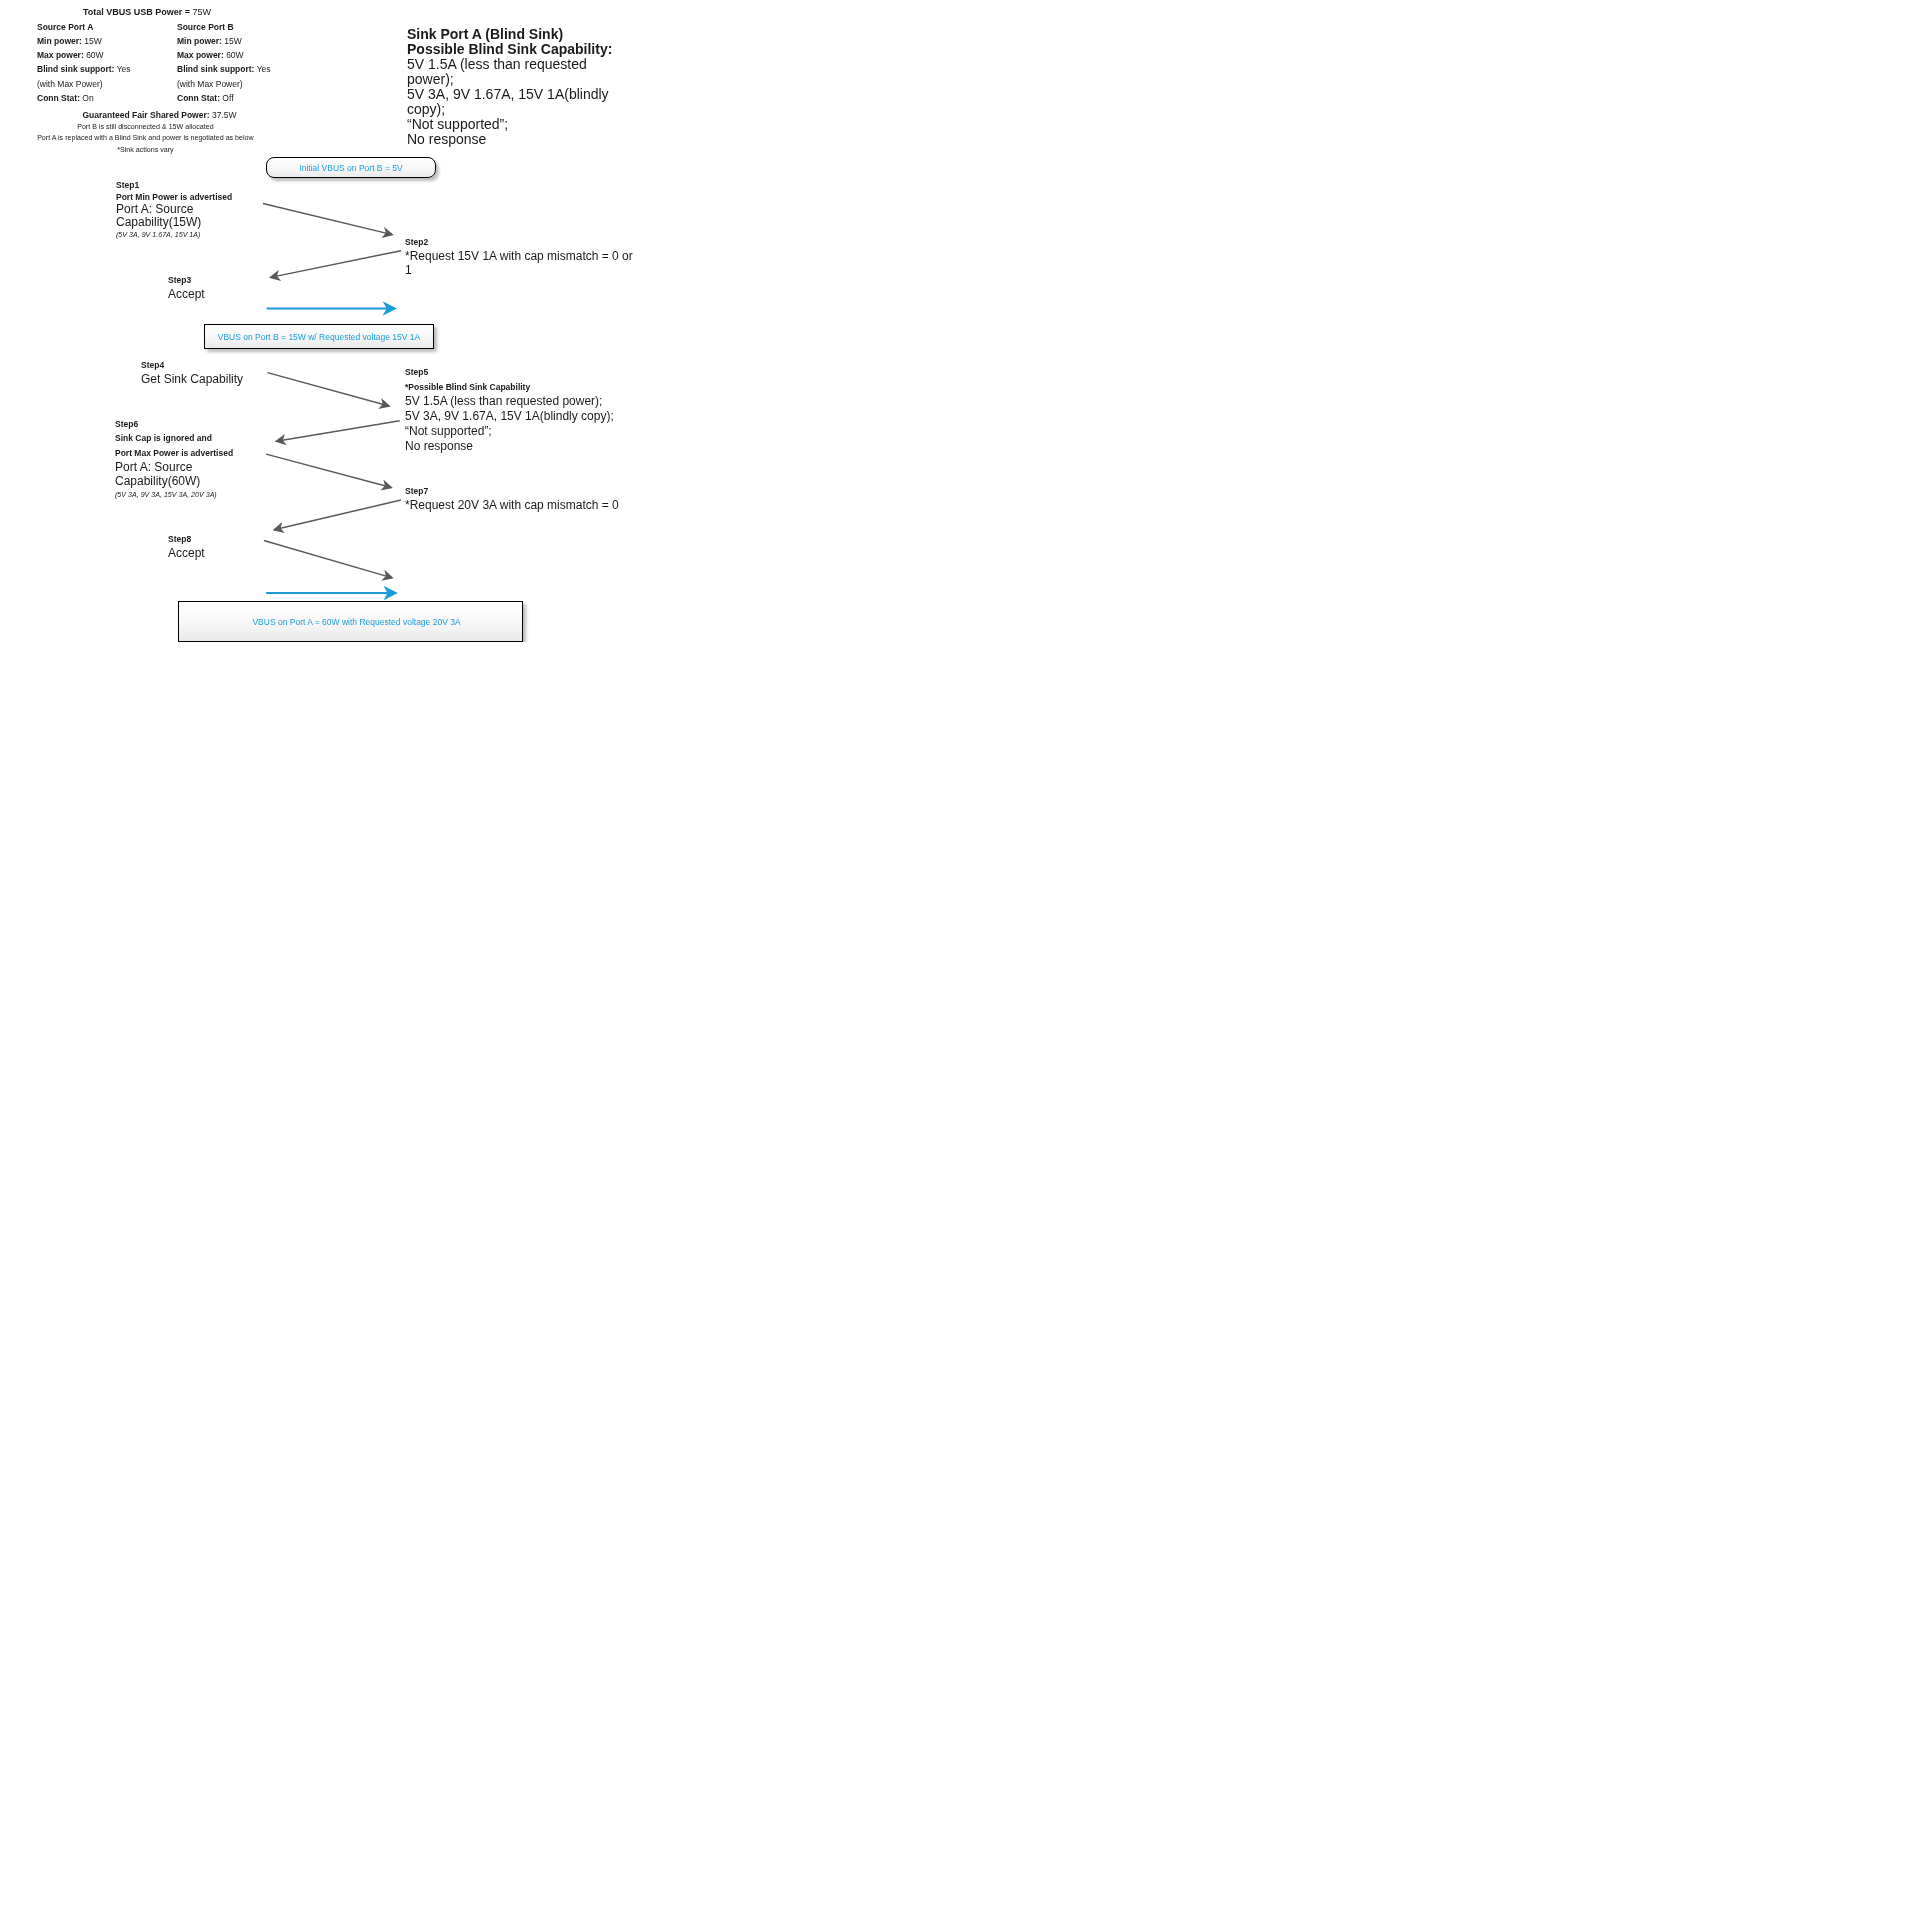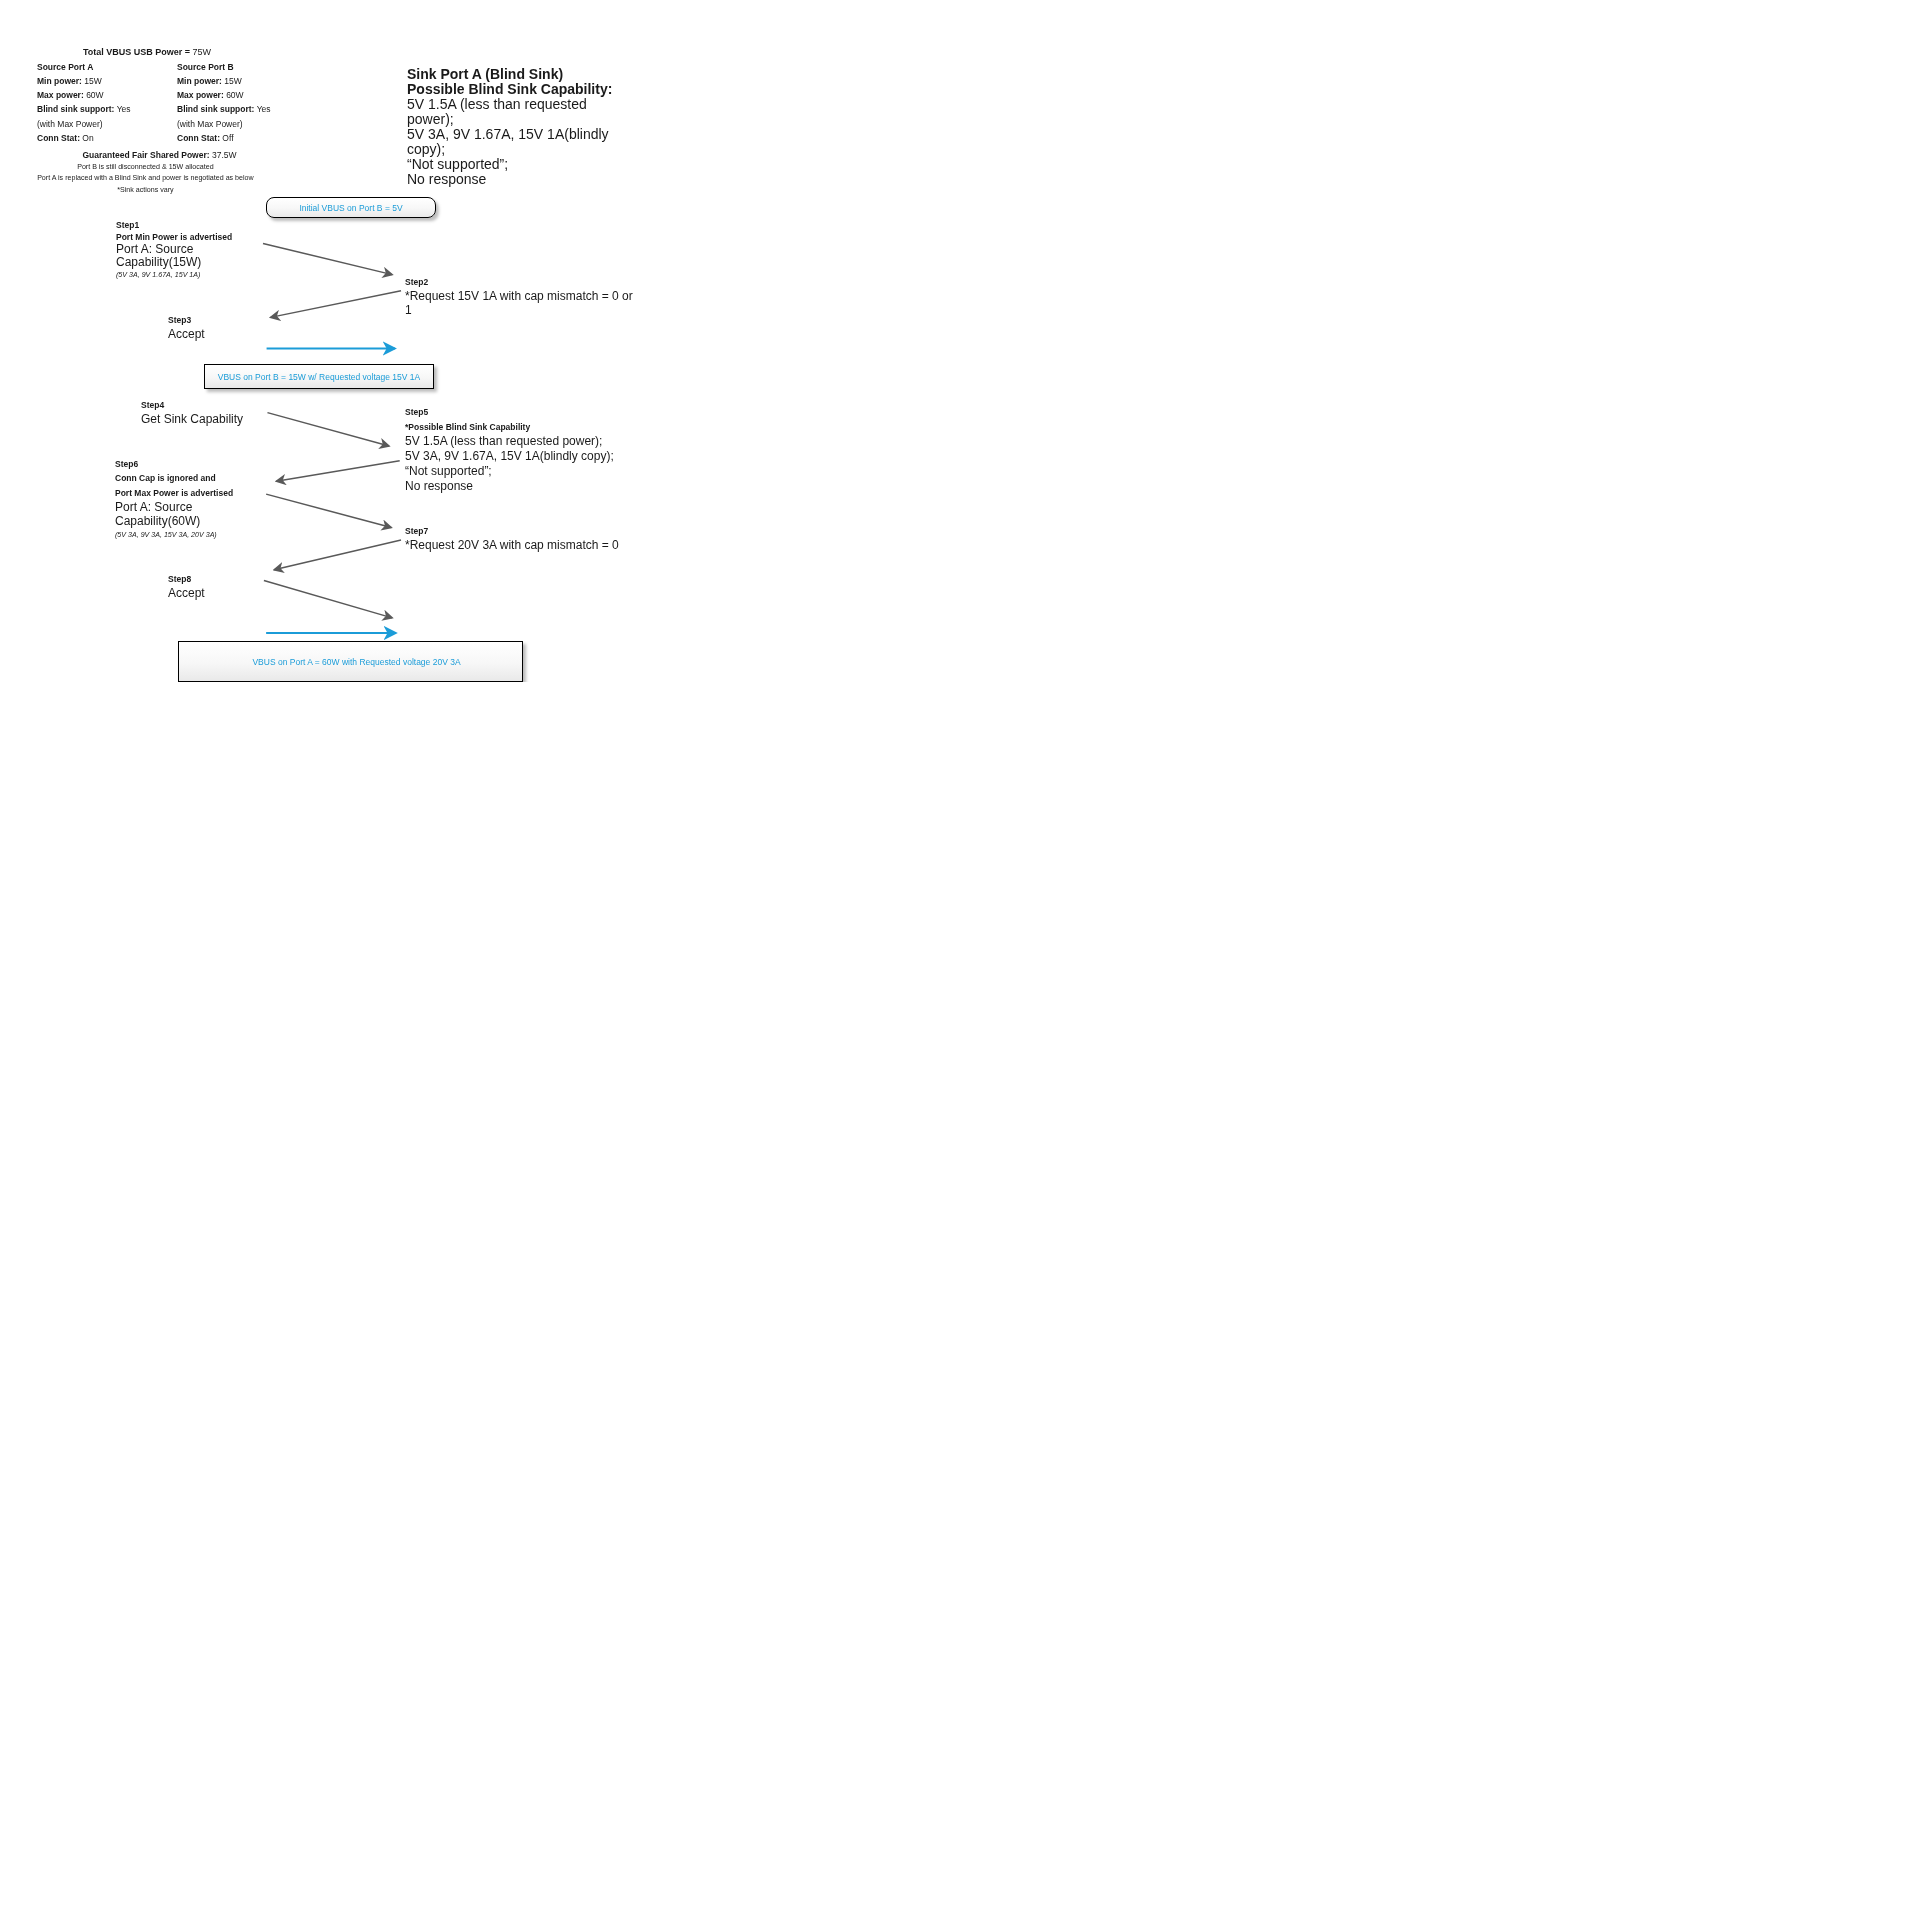--- a/index.html
+++ b/index.html
@@ -1,17 +1,17 @@
 <!DOCTYPE html>
 <html style="font-size:7.1px"><head>
 <meta charset="utf-8">
 <style>
   html,body{margin:0;padding:0;background:#ffffff;}
   body{font-family:"Liberation Sans", sans-serif;color:#1a1a1a;}
-  #page{position:relative;width:636px;height:642px;background:#ffffff;overflow:hidden;margin-top:40px;}
+  #page{position:relative;width:636px;height:642px;background:#ffffff;overflow:hidden;}
   .abs{position:absolute;}
   .b{font-weight:bold;}
   .t19{font-size:8.5px;line-height:14.3px;}
   .sink-lines{font-size:14px;line-height:15px;}
   .banner{
     border:0.7px solid #000;
     background:linear-gradient(#ffffff 0%,#f7f7f7 55%,#e9e9e9 100%);
     box-shadow:2.7px 3.1px 3.1px #bdbdbd;
     display:flex;align-items:center;justify-content:center;
     color:#1b9cd8;font-size:8.5px;text-align:center;
@@ -103,21 +103,21 @@
     <div class="step-title" style="line-height:14.7px;">Step5</div>
     <div class="step-title" style="line-height:14.7px;">*Possible Blind Sink Capability</div>
     <div class="step-line" style="line-height:14.7px;">5V 1.5A (less than requested power);</div>
     <div class="step-line" style="line-height:14.7px;">5V 3A, 9V 1.67A, 15V 1A(blindly copy);</div>
     <div class="step-line" style="line-height:14.7px;">“Not supported”;</div>
     <div class="step-line" style="line-height:14.7px;">No response</div>
   </div>
 
   <div class="abs step-left" style="left:115px;top:417px;width:134px;">
     <div class="step-title" style="line-height:14.3px;">Step6</div>
-    <div class="step-title" style="line-height:14.3px;">Conn Cap is ignored and</div>
+    <div class="step-title" style="line-height:14.3px;">Sink Cap is ignored and</div>
     <div class="step-title" style="line-height:14.3px;">Port Max Power is advertised</div>
     <div class="step-line" style="line-height:14.3px;">Port A: Source Capability(60W)</div>
     <div class="detail">(5V 3A, 9V 3A, 15V 3A, 20V 3A)</div>
   </div>
 
   <div class="abs" style="left:405px;top:484px;">
     <div class="step-title">Step7</div>
     <div class="step-line">*Request 20V 3A with cap mismatch = 0</div>
   </div>
 

